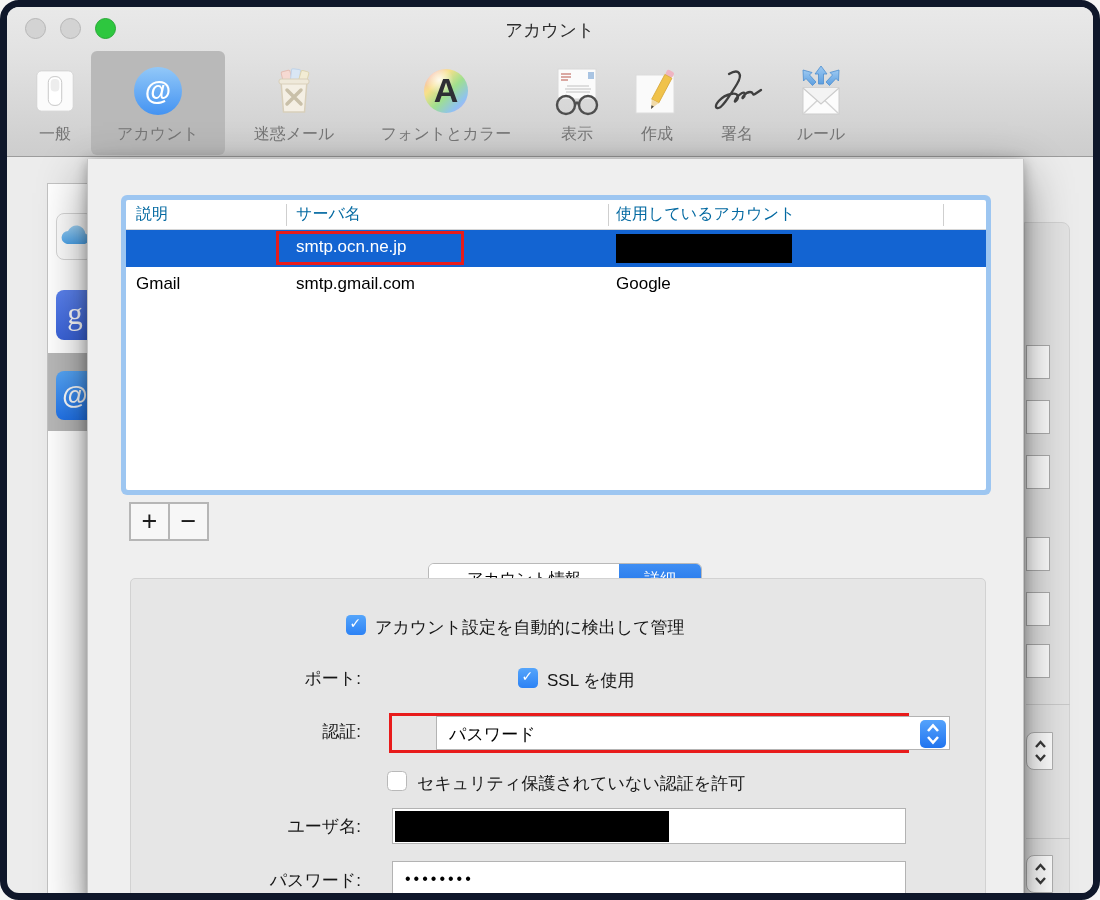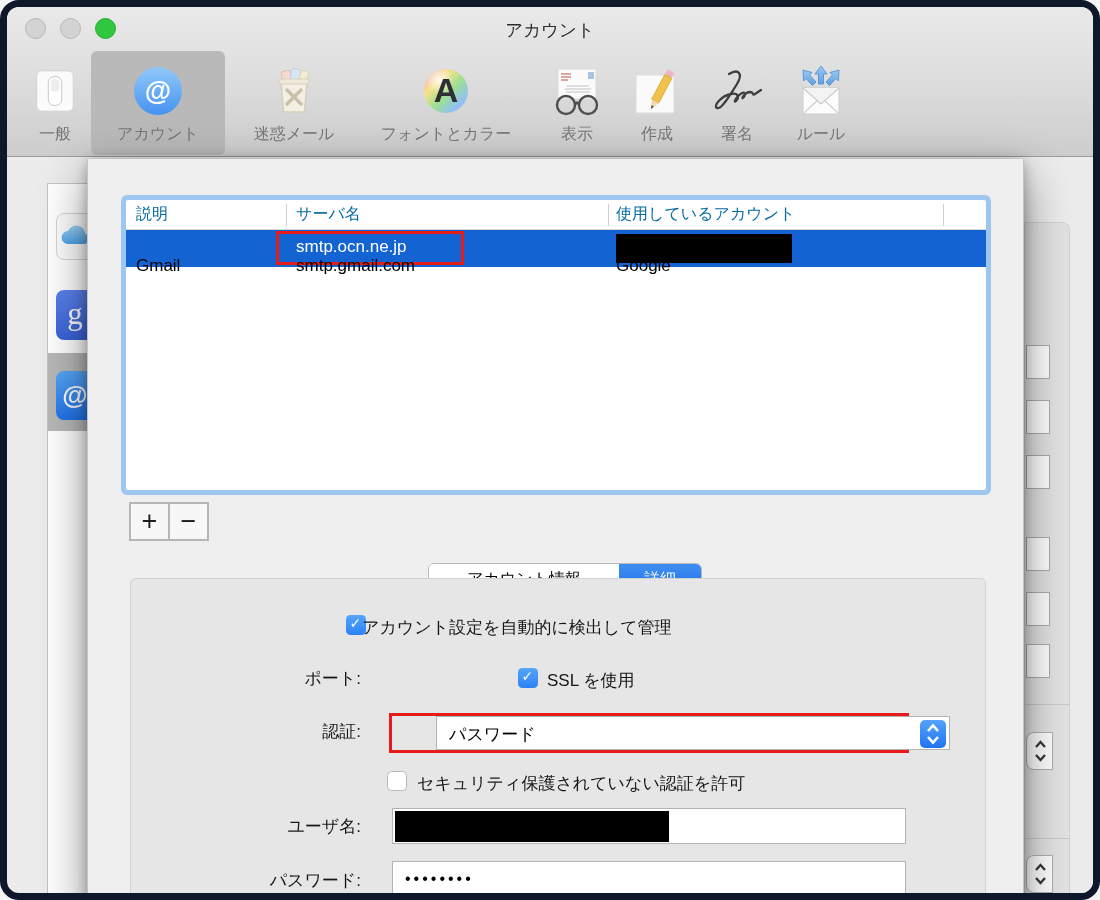--- a/index.html
+++ b/index.html
@@ -282,42 +282,42 @@
           <div class="col-div" style="left:817px;"></div>
         </div>
 
         <div class="row selected" style="top:30px;">
           <div class="anno anno-server">
             <span>smtp.ocn.ne.jp</span>
           </div>
           <div class="redact" style="left:490px;top:4px;width:176px;height:29px;"></div>
         </div>
 
-        <div class="row" style="top:49px;">
+        <div class="row" style="top:67px;">
           <div class="cell" style="left:10px;">Gmail</div>
           <div class="cell" style="left:170px;">smtp.gmail.com</div>
           <div class="cell" style="left:490px;">Google</div>
         </div>
       </div>
     </div>
 
     <div class="pm-group">
       <button class="pm-btn">+</button>
       <button class="pm-btn">−</button>
     </div>
 
     <div class="segments">
       <div class="seg seg-info">アカウント情報</div>
       <div class="seg seg-adv">詳細</div>
     </div>
 
     <div class="groupbox">
 
       <div class="cb checked" style="left:215px;top:36px;"></div>
-      <div class="cb-label" style="left:231px;top:37px;">アカウント設定を自動的に検出して管理</div>
+      <div class="cb-label" style="left:244px;top:37px;">アカウント設定を自動的に検出して管理</div>
 
       <div class="form-label" style="top:88px;">ポート:</div>
       <div class="cb checked" style="left:387px;top:89px;"></div>
       <div class="cb-label" style="left:416px;top:90px;">SSL を使用</div>
 
       <div class="form-label" style="top:141px;">認証:</div>
       <div class="red-wrap" style="left:258px;top:134px;width:520px;height:40px;">
         <div class="popup txt-field">
           <div class="popup-text">パスワード</div>
           <div class="popup-chevrons">

